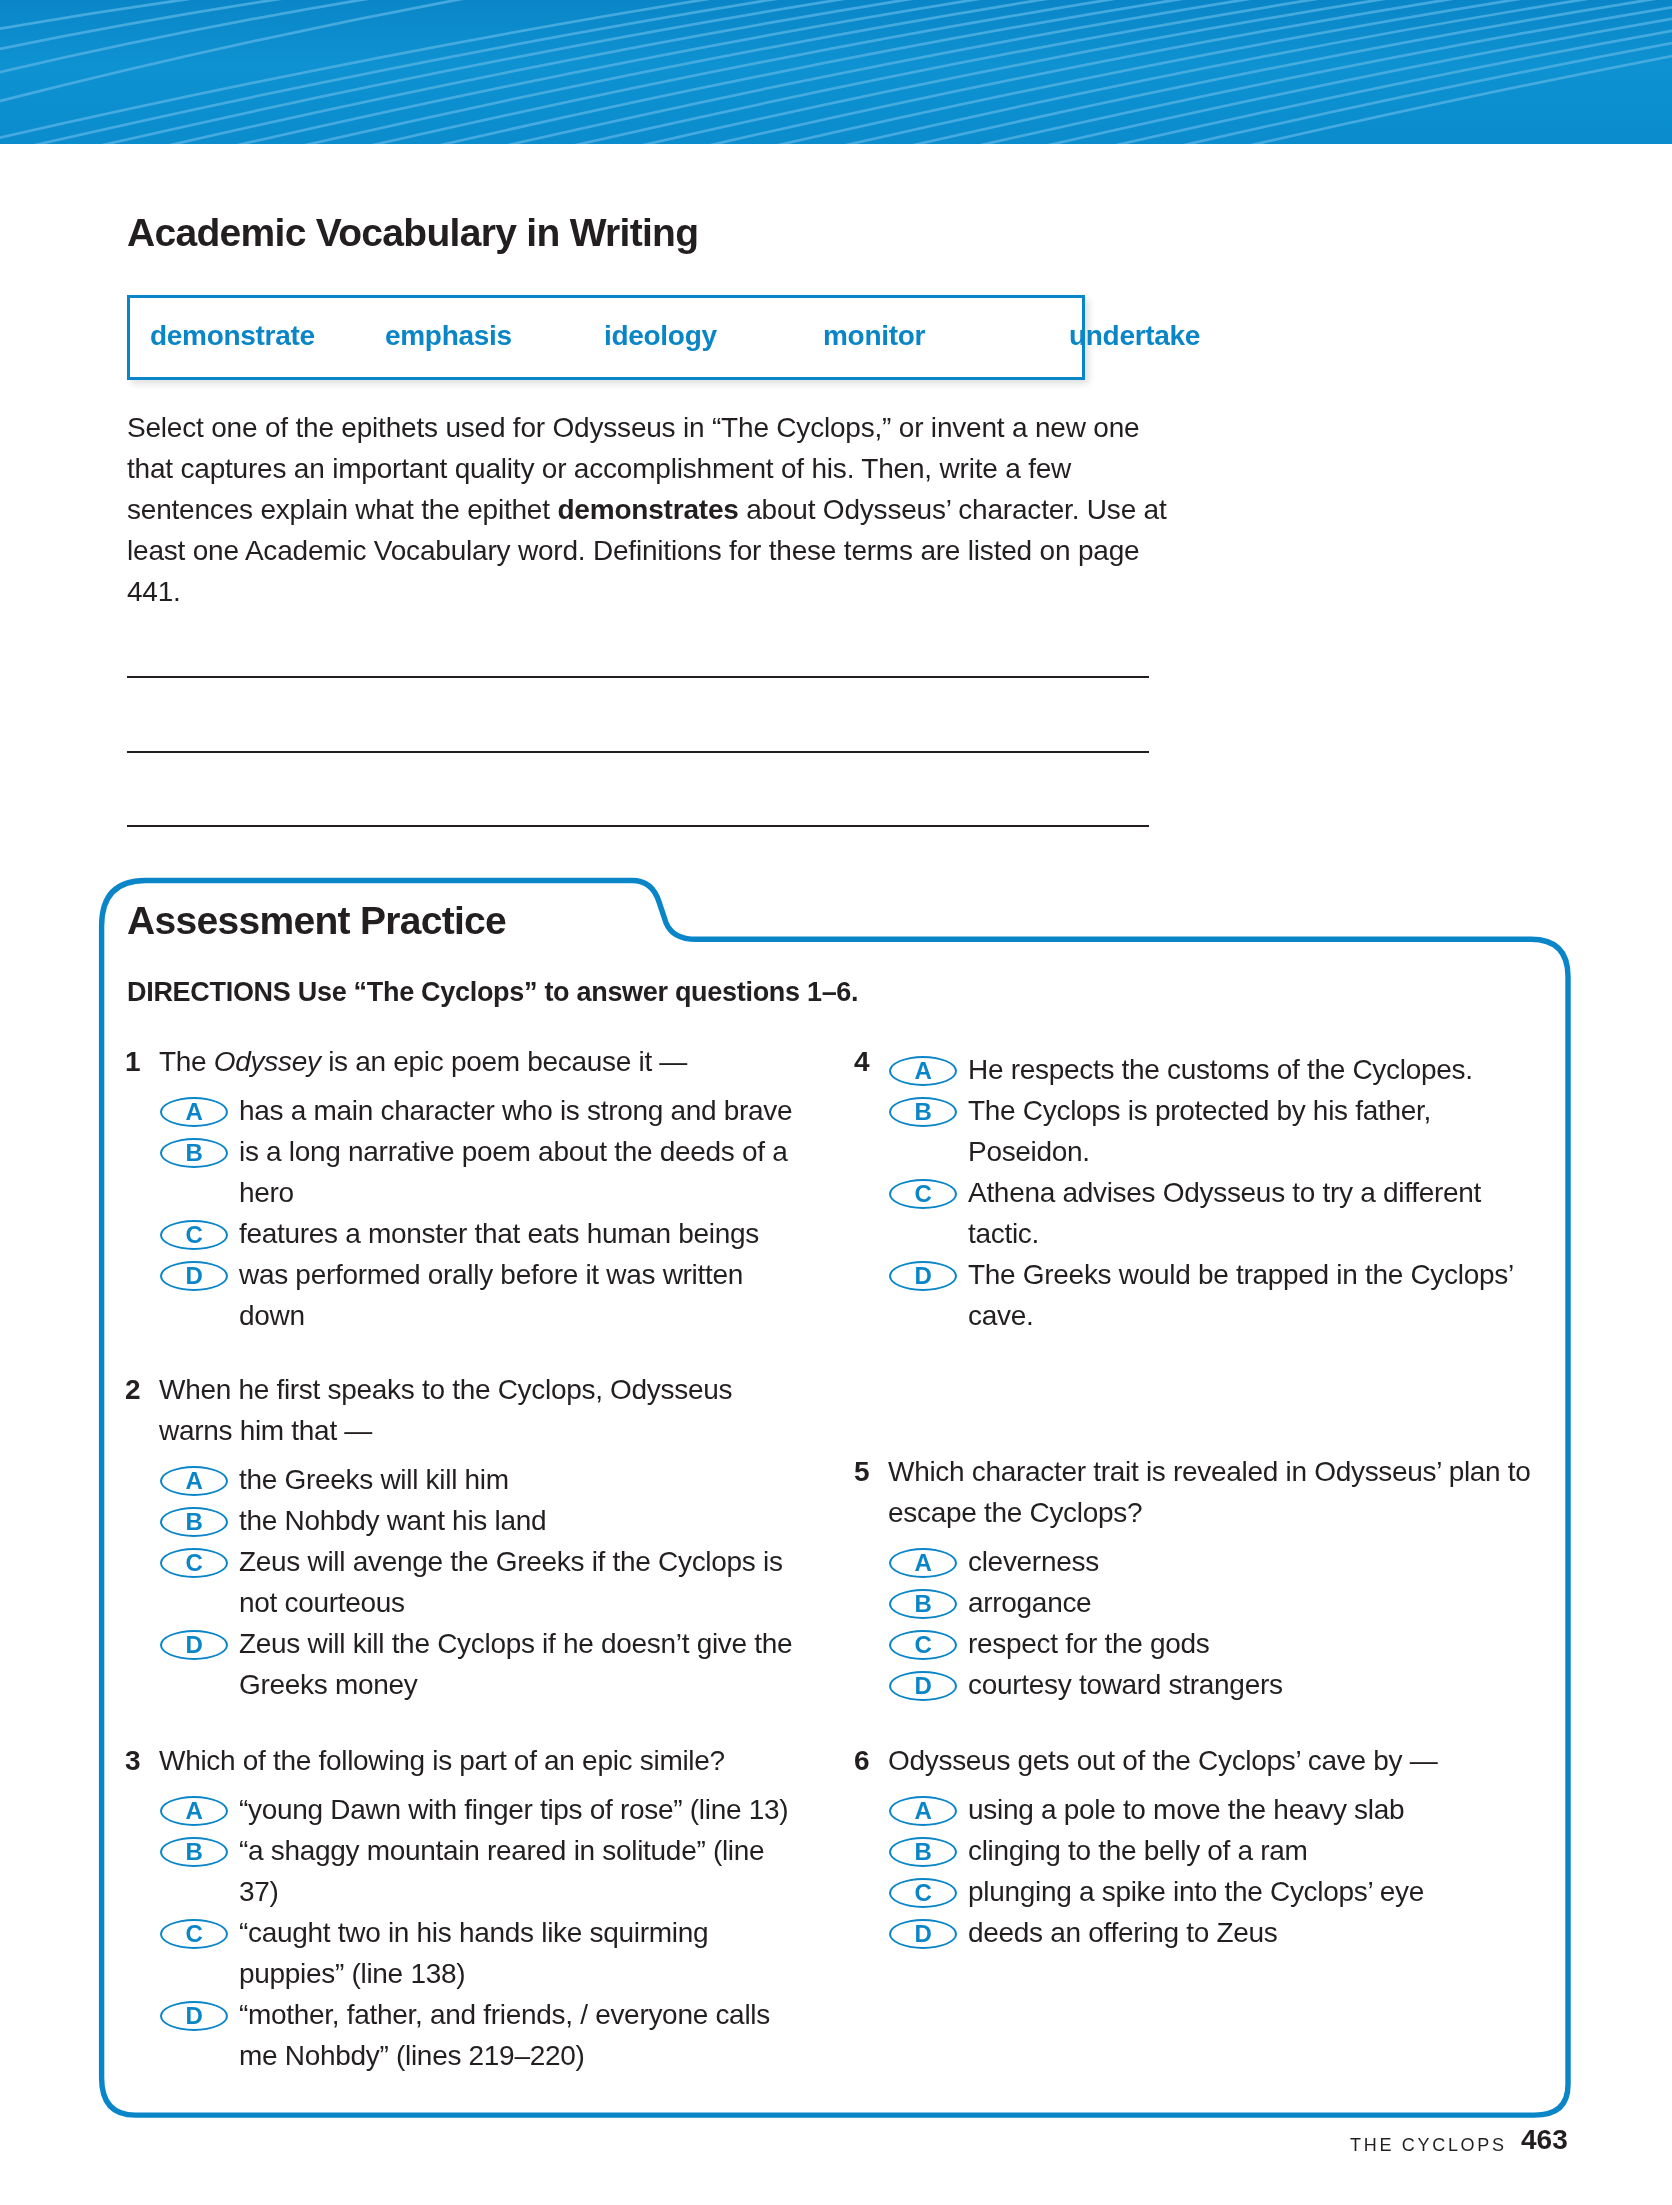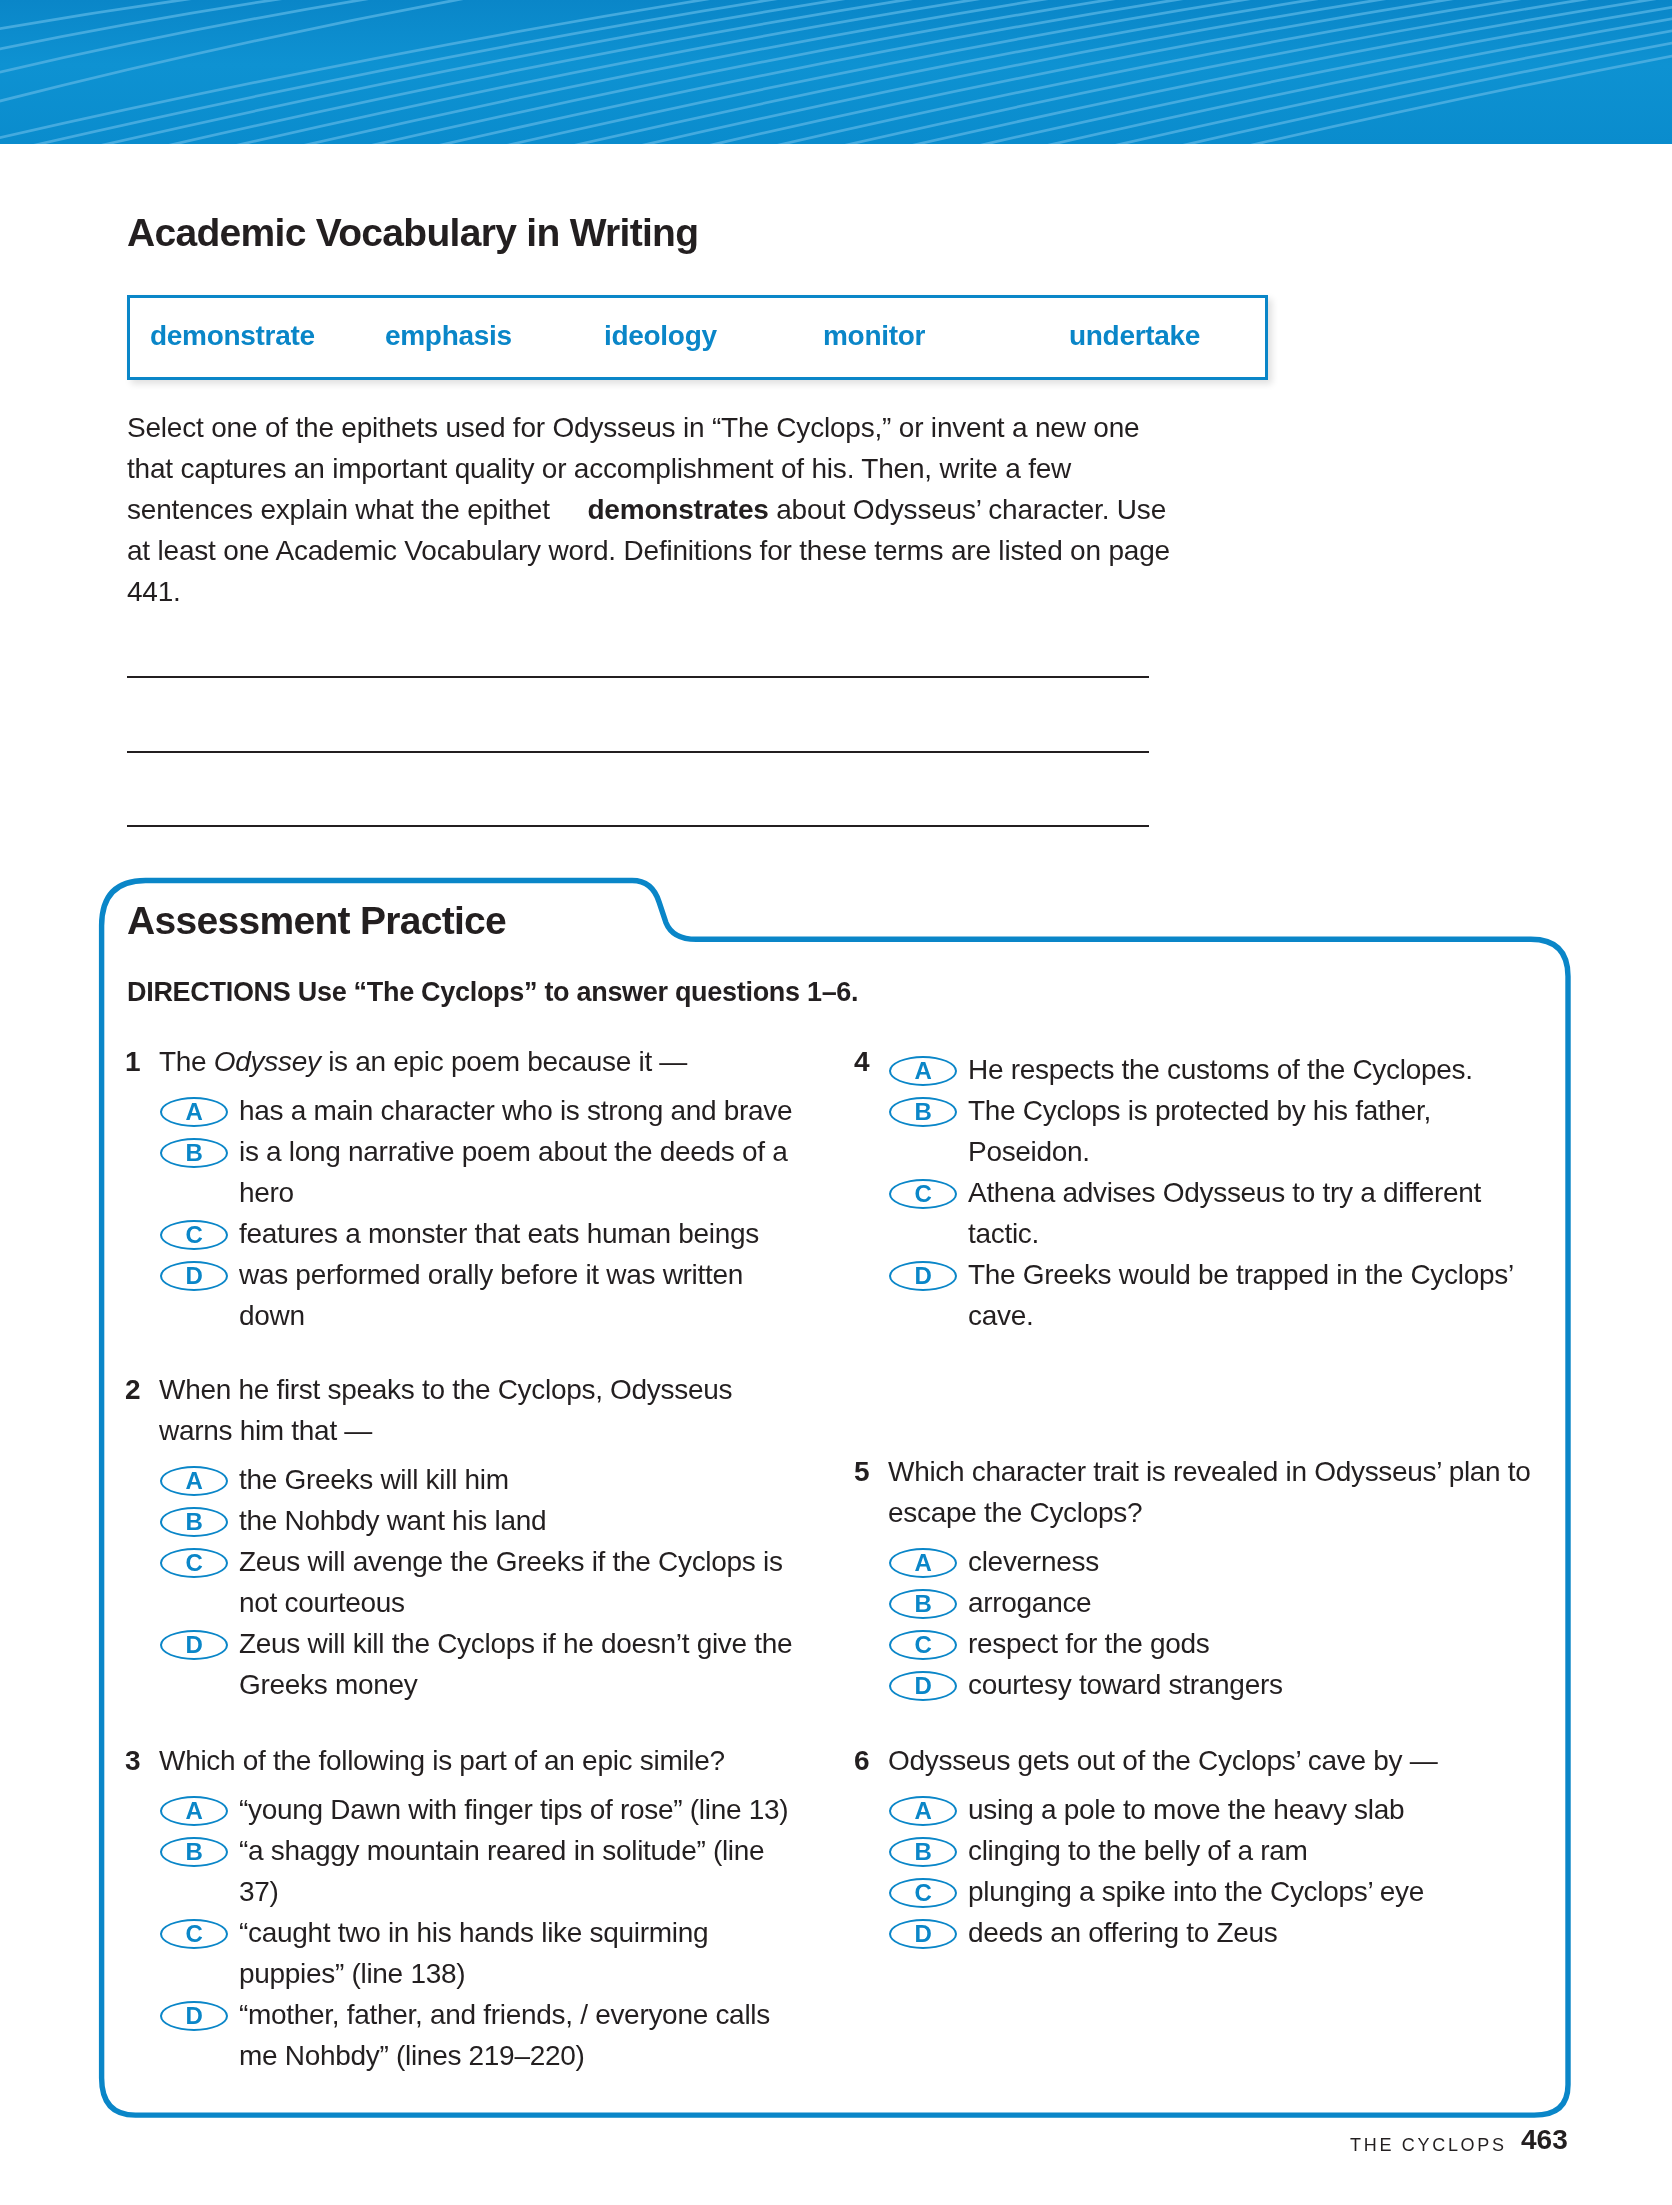--- a/index.html
+++ b/index.html
@@ -15,35 +15,35 @@
   .banner svg { position: absolute; left: 0; top: 0; }
 
   
   .section-title {
     position: absolute; font-weight: bold; font-size: 39px; letter-spacing: -0.7px;
     color: #231f20; font-family: "Liberation Sans", sans-serif;
   }
   .vocab-title { left: 127px; top: 211px; }
 
   .vocab-box {
-    position: absolute; left: 127px; top: 295px; width: 1141px; height: 85px;
+    position: absolute; left: 127px; top: 295px; width: 958px; height: 85px;
     border: 3.4px solid #0a86c8; background: #fff;
     box-shadow: 4px 4px 6.8px rgba(0,0,0,0.12);
     text-decoration: underline;
   }
   .vocab-word {
     position: absolute; top: 22px; font-size: 28px; font-weight: bold;
     color: #0a86c8; letter-spacing: -0.3px;
   }
 
   .prompt {
     position: absolute; left: 127px; top: 407px; width: 1054px;
     font-size: 28px; line-height: 41px; color: #231f20; letter-spacing: -0.2px;
   }
-  .prompt b { font-weight: bold; margin-left: 30px; }
+  .prompt b { font-weight: bold; }
 
   .write-line {
     position: absolute; left: 127px; width: 1022px; height: 2px; background: #231f20;
   }
 
   
   .assess-frame { position: absolute; left: 0; top: 0; }
   .assess-title { left: 127px; top: 899px; }
   .directions {
     position: absolute; left: 127px; top: 977px; font-size: 27px; font-weight: bold;

